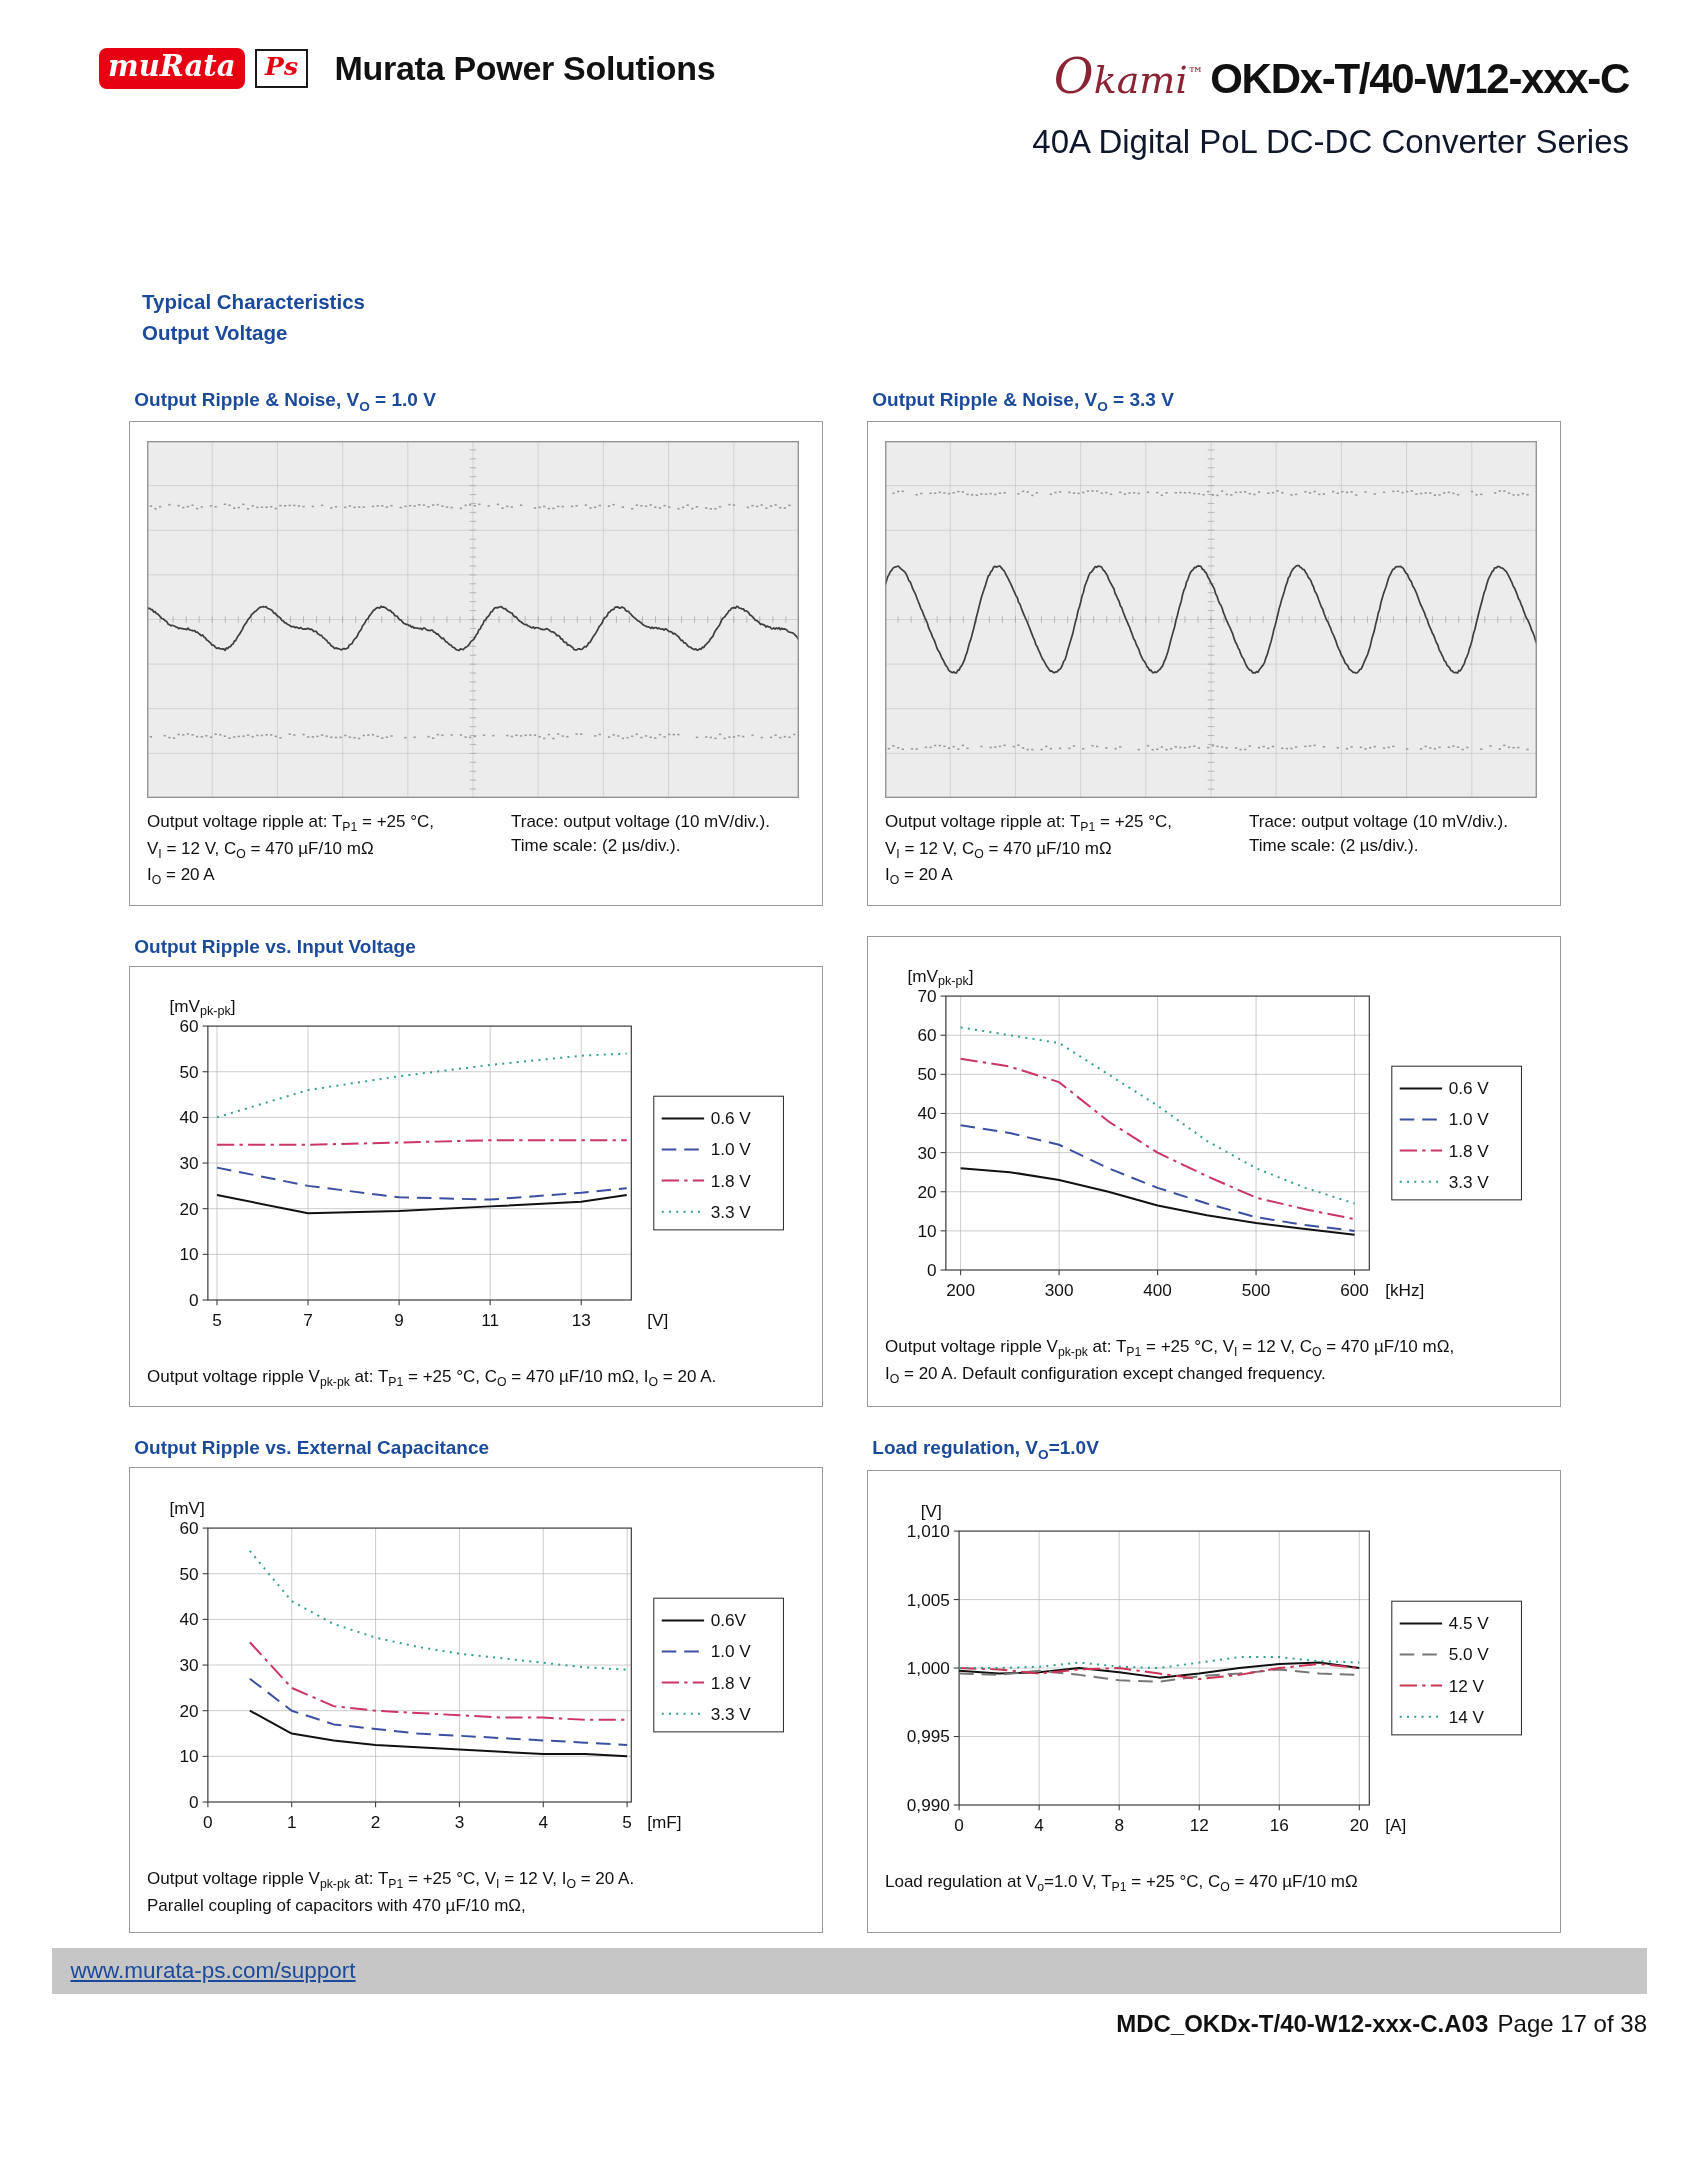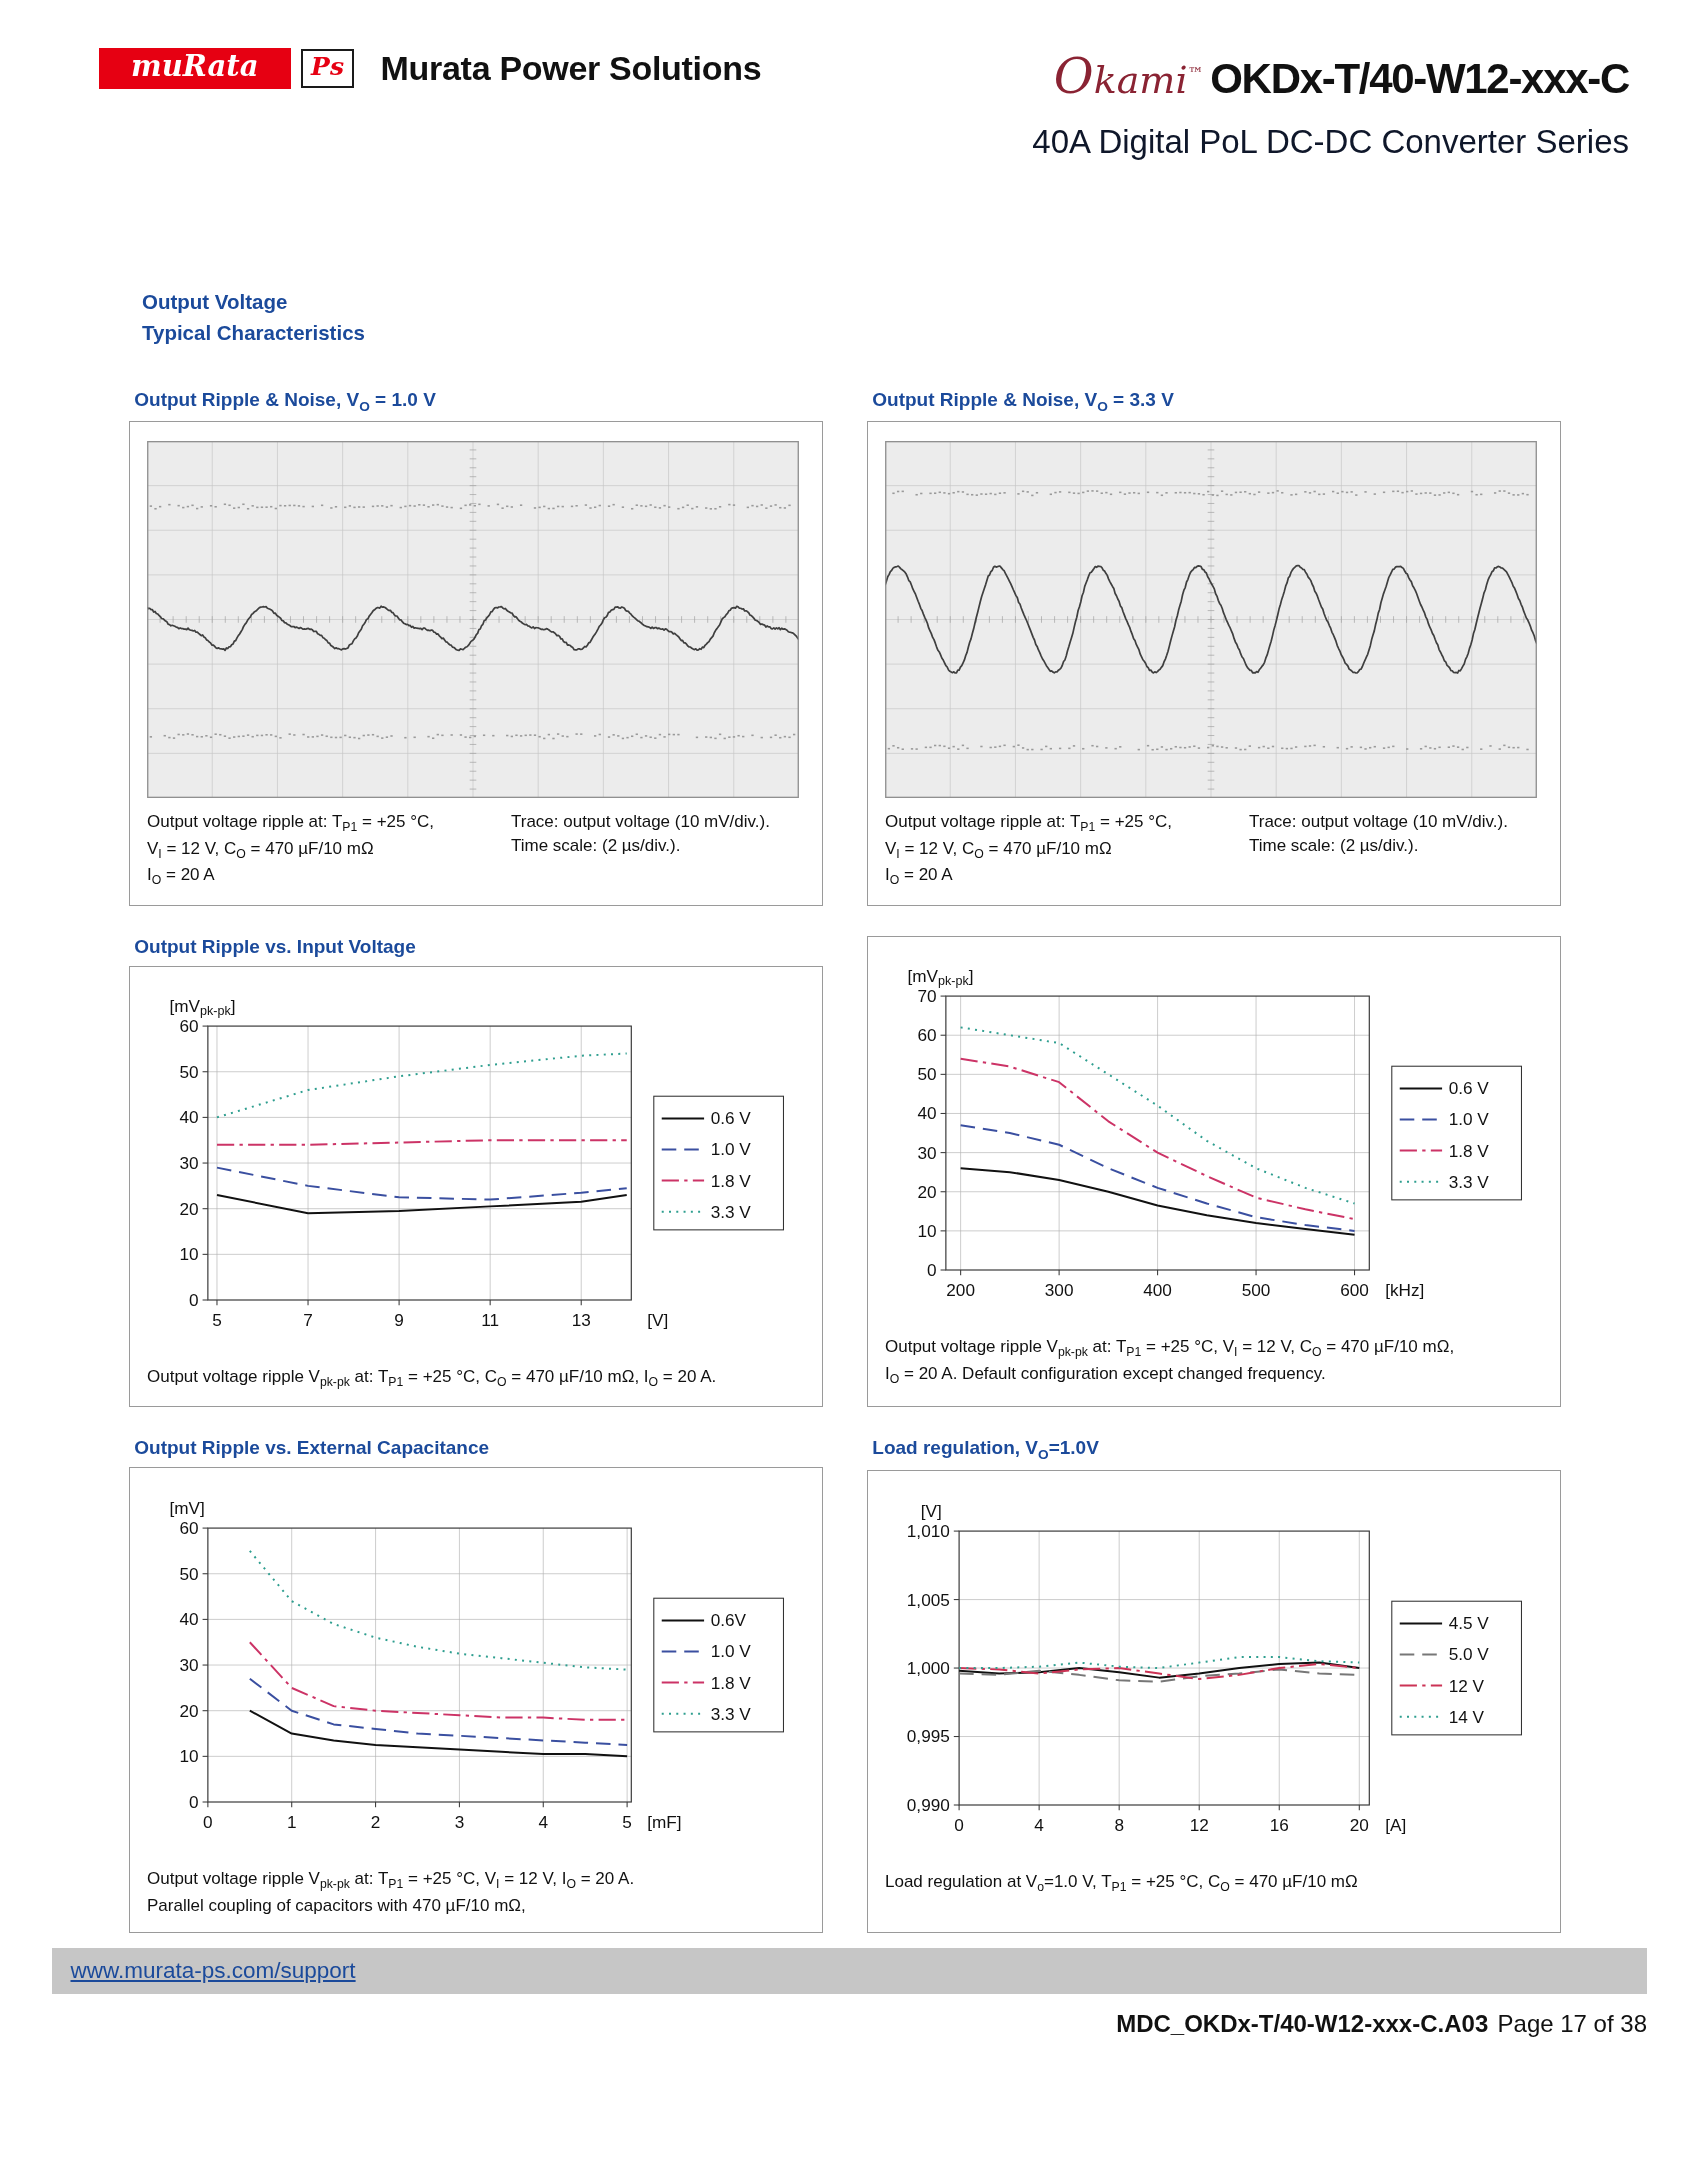--- a/index.html
+++ b/index.html
@@ -6,21 +6,21 @@
   html,body{margin:0;padding:0;}
   body{
     width:1687px;height:2183px;position:relative;background:#ffffff;
     font-family:"Liberation Sans","DejaVu Sans",sans-serif;color:#111;overflow:hidden;
   }
   sub{font-size:0.72em;}
   
   .header{display:flex;justify-content:space-between;align-items:flex-start;padding:48px 58px 0 99px;}
   .logo-row{display:flex;align-items:center;gap:10.6px;}
   .murata-box{background:#e60012;color:#fff;font-family:"DejaVu Serif",serif;font-style:italic;font-weight:bold;
-    font-size:29px;padding:4px 32px 8px;border-radius:0;line-height:1;}
+    font-size:29px;padding:4px 9px 8px;border-radius:8px;line-height:1;}
   .ps-box{border:2.6px solid #1a1a1a;color:#e60012;font-family:"DejaVu Serif",serif;font-style:italic;font-weight:bold;
     font-size:25px;padding:2.6px 8px 6.6px;line-height:1;}
   .brand{font-size:34px;font-weight:bold;margin-left:16px;letter-spacing:-0.3px;}
   .head-right{text-align:right;}
   .prod-line{display:flex;align-items:baseline;justify-content:flex-end;gap:6.6px;}
   .okami{font-family:"DejaVu Serif",serif;font-style:italic;font-size:38px;color:#8a2333;}
   .okami>span{display:inline-block;}
   .okami>span::first-letter{font-size:1.28em;}
   .tm{font-size:12.6px;font-style:normal;vertical-align:super;}
   .product{font-size:42px;font-weight:bold;letter-spacing:-1.3px;}
@@ -59,22 +59,22 @@
     <div class="head-right">
       <div class="prod-line">
         <span class="okami"><span>Okami</span><span class="tm">™</span></span>
         <span class="product">OKDx-T/40-W12-xxx-C</span>
       </div>
       <div class="series-sub">40A Digital PoL DC-DC Converter Series</div>
     </div>
   </header>
 
   <div class="section-title">
+    <div>Typical Characteristics</div>
     <div>Output Voltage</div>
-    <div>Typical Characteristics</div>
   </div>
 
   <div class="panels">
 
     <section class="panel">
       <h3 class="panel-title">Output Ripple &amp; Noise, V<sub>O</sub> = 1.0 V</h3>
       <div class="panel-box">
         <div class="scope"><svg width="652" height="357" viewBox="0 0 986 540" xmlns="http://www.w3.org/2000/svg">
               <rect x="0" y="0" width="986" height="540" fill="#ececec"></rect>
               <line x1="98.6" y1="0" x2="98.6" y2="540" stroke="#c6c6c6" stroke-width="1"></line>

